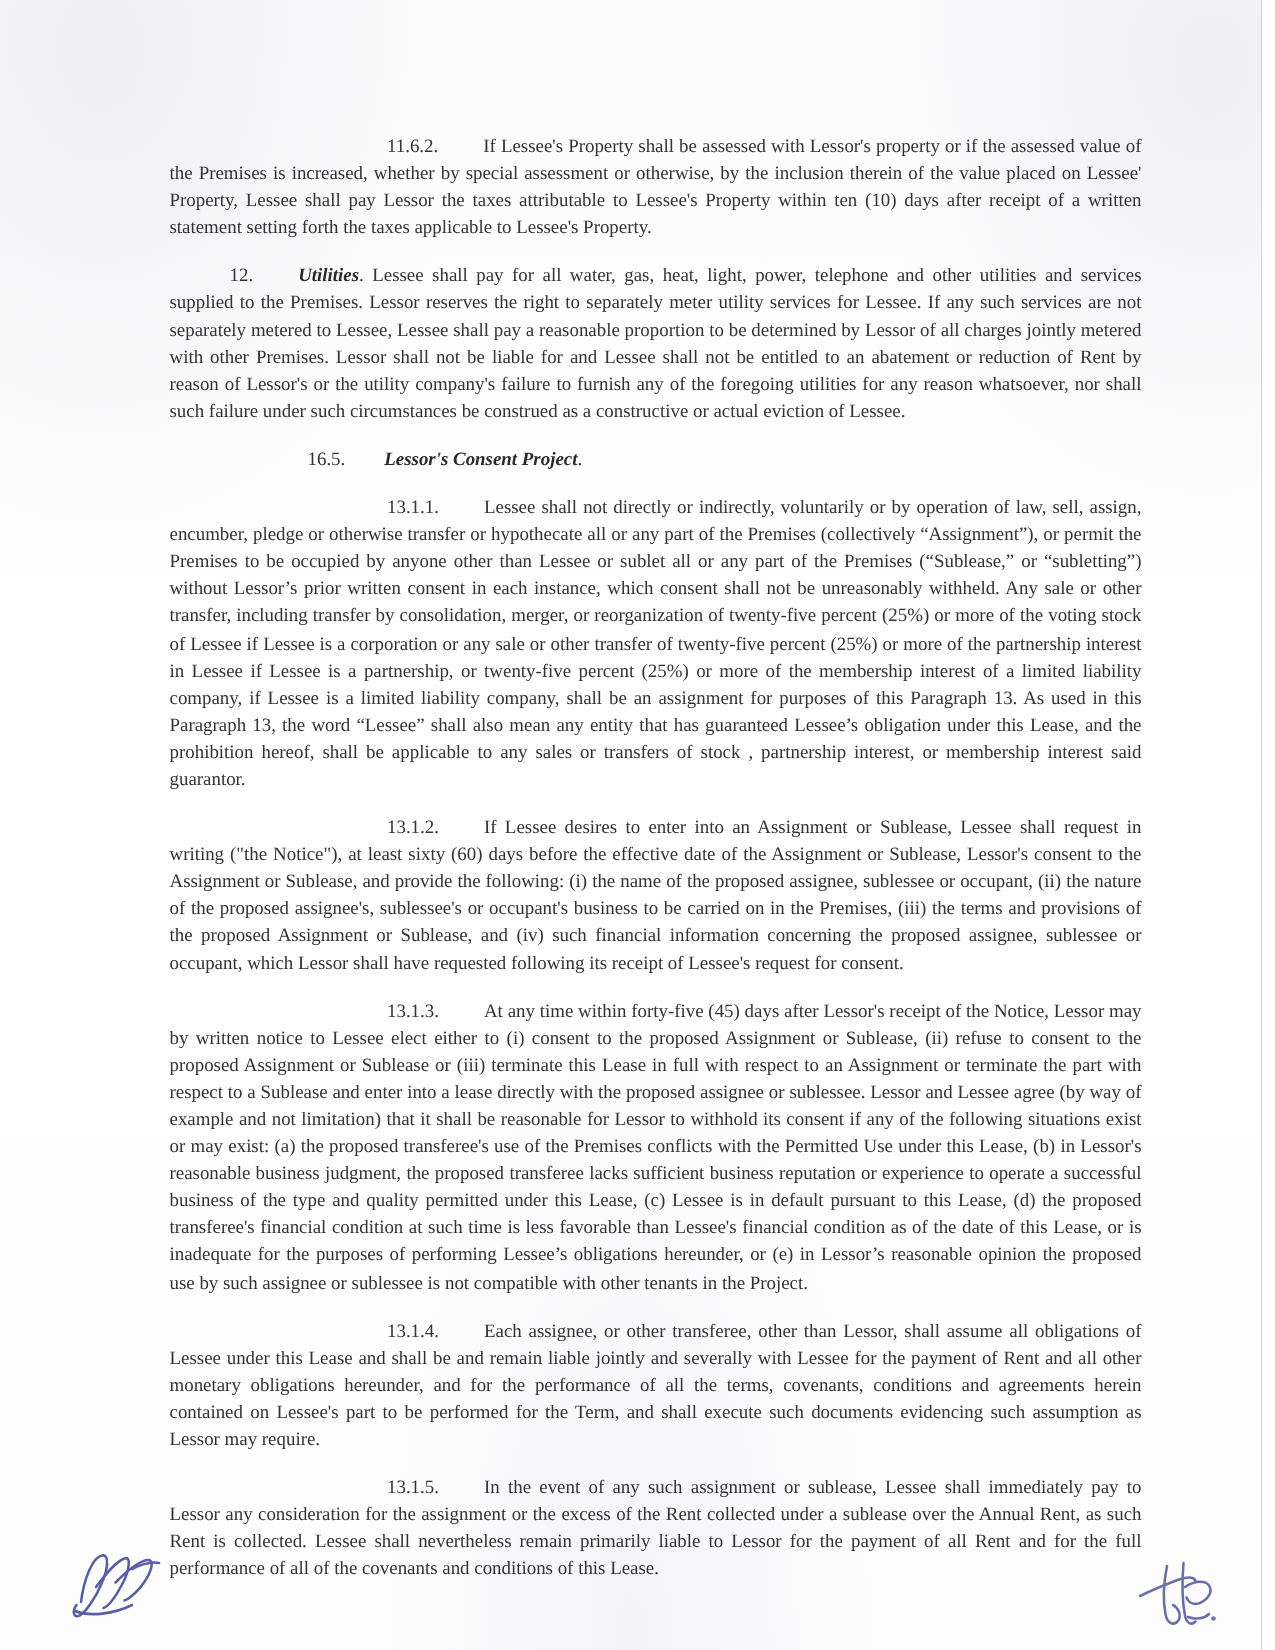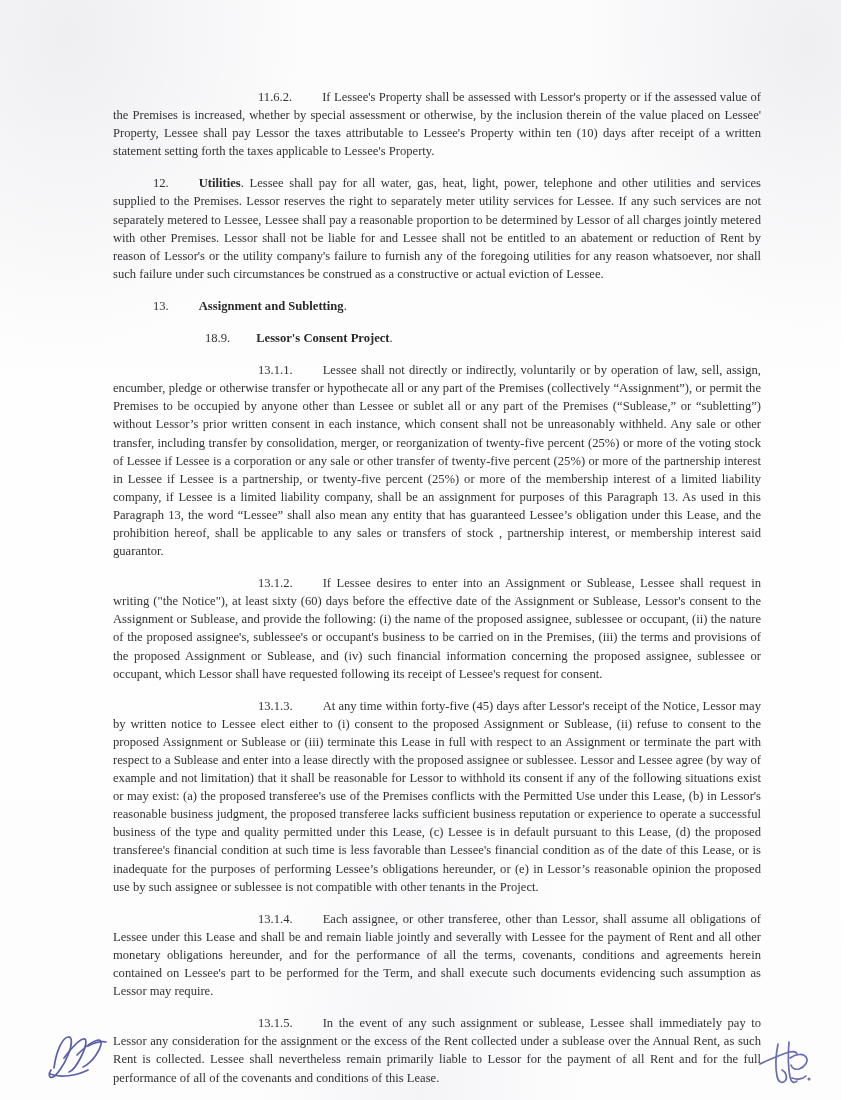--- a/index.html
+++ b/index.html
@@ -51,20 +51,21 @@
   .ind-l1 .num { margin-left: 40px; }   
   .ind-l2 .num { margin-left: 92px; }   
   .ind-l3 .num { margin-left: 145px; }  
 
   .gap-after-num { display: inline-block; width: 30px; }
   .gap-after-num-sm { display: inline-block; width: 26px; }
 
   b.runin {
     font-weight: bold;
     color: #2a2a2c;
+    font-style: italic;
   }
   .head {
     margin-bottom: 14px;
   }
 
   
   .sig {
     position: absolute;
     color: #5a5ea8;
     pointer-events: none;
@@ -82,26 +83,23 @@
   <div class="body-col">
 
     <p class="para ind-l3">
       <span class="num">11.6.2.</span><span class="gap-after-num"></span><span>If Lessee's Property shall be assessed with Lessor's property or if the assessed value of the Premises is increased, whether by special assessment or otherwise, by the inclusion therein of the value placed on Lessee' Property, Lessee shall pay Lessor the taxes attributable to Lessee's Property within ten (10) days after receipt of a written statement setting forth the taxes applicable to Lessee's Property.</span>
     </p>
 
     <p class="para ind-l1">
       <span class="num">12.</span><span class="gap-after-num"></span><b class="runin">Utilities</b><span>. Lessee shall pay for all water, gas, heat, light, power, telephone and other utilities and services supplied to the Premises. Lessor reserves the right to separately meter utility services for Lessee. If any such services are not separately metered to Lessee, Lessee shall pay a reasonable proportion to be determined by Lessor of all charges jointly metered with other Premises.  Lessor shall not be liable for and Lessee shall not be entitled to an abatement or reduction of Rent by reason of Lessor's or the utility company's failure to furnish any of the foregoing utilities for any reason whatsoever, nor shall such failure under such circumstances be construed as a constructive or actual eviction of Lessee.</span>
     </p>
 
-    <p class="para ind-l1 head">
-      <span class="num">13.</span><span class="gap-after-num"></span><b class="runin">Assignment and Subletting</b><span>.</span>
-    </p>
 
     <p class="para ind-l2 head">
-      <span class="num">18.9.</span><span class="gap-after-num-sm"></span><b class="runin">Lessor's Consent Project</b><span>.</span>
+      <span class="num">16.5.</span><span class="gap-after-num-sm"></span><b class="runin">Lessor's Consent Project</b><span>.</span>
     </p>
 
     <p class="para ind-l3">
       <span class="num">13.1.1.</span><span class="gap-after-num"></span><span>Lessee shall not directly or indirectly, voluntarily or by operation of law, sell, assign, encumber, pledge or otherwise transfer or hypothecate all or any part of the Premises (collectively “Assignment”), or permit the Premises to be occupied by anyone other than Lessee or sublet all or any part of the Premises (“Sublease,” or “subletting”) without Lessor’s prior written consent in each instance, which consent shall not be unreasonably withheld.  Any sale or other transfer, including transfer by consolidation, merger, or reorganization of twenty-five percent (25%) or more of the voting stock of Lessee if Lessee is a corporation or any sale or other transfer of twenty-five percent (25%) or more of the partnership interest in Lessee if Lessee is a partnership, or twenty-five percent (25%) or more of the membership interest of a limited liability company, if Lessee is a limited liability company, shall be an assignment for purposes of this Paragraph 13.  As used in this Paragraph 13, the word “Lessee” shall also mean any entity that has guaranteed Lessee’s obligation under this Lease, and the prohibition hereof, shall be applicable to any sales or transfers of stock , partnership interest, or membership interest said guarantor.</span>
     </p>
 
     <p class="para ind-l3">
       <span class="num">13.1.2.</span><span class="gap-after-num"></span><span>If Lessee desires to enter into an Assignment or Sublease, Lessee shall request in writing ("the Notice"), at least sixty (60) days before the effective date of the Assignment or Sublease, Lessor's consent to the Assignment or Sublease, and provide the following: (i) the name of the proposed assignee, sublessee or occupant, (ii) the nature of the proposed assignee's, sublessee's or occupant's business to be carried on in the Premises, (iii) the terms and provisions of the proposed Assignment or Sublease, and (iv) such financial information concerning the proposed assignee, sublessee or occupant, which Lessor shall have requested following its receipt of Lessee's request for consent.</span>
     </p>
 

